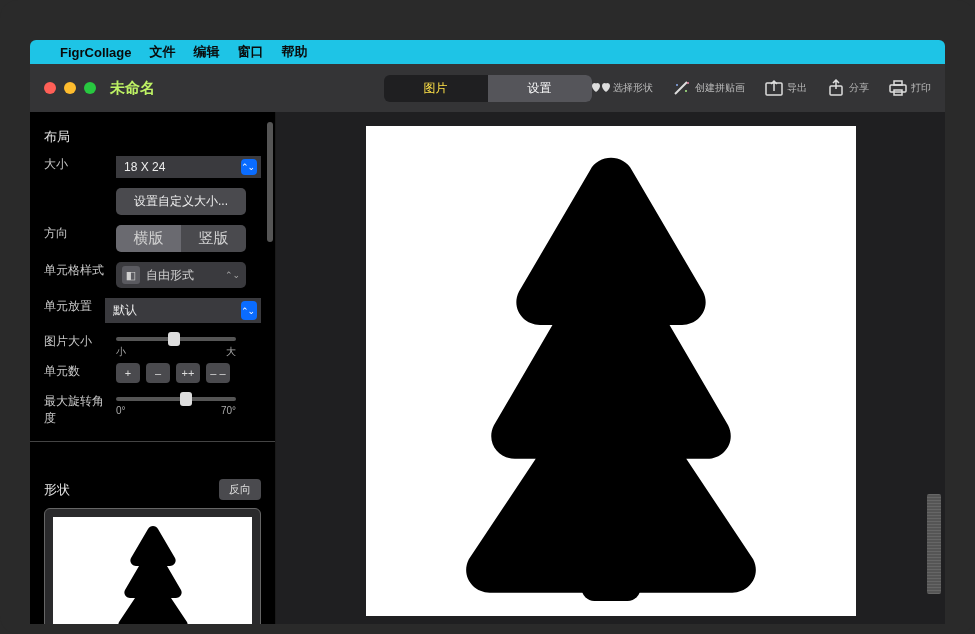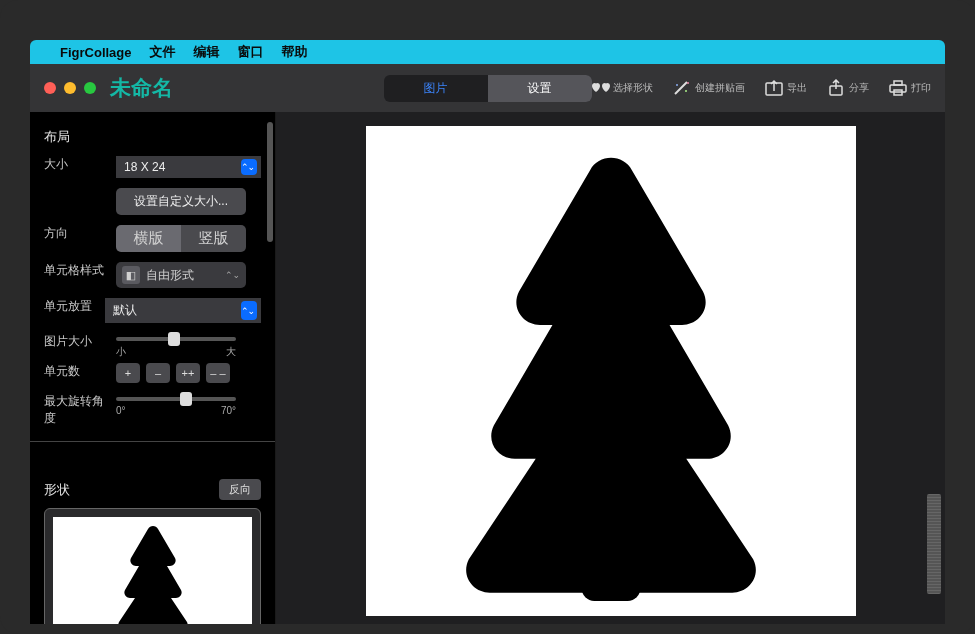--- a/index.html
+++ b/index.html
@@ -6,23 +6,23 @@
   body { background: #2a2a2a; width: 975px; height: 634px; overflow: hidden; position: relative; }
   .monitor-frame { position: absolute; inset: 0; background: #2a2a2a; border-radius: 18px; padding: 40px 30px 0 30px; }
   .menubar { background: #1ec4e6; height: 24px; display: flex; align-items: center; padding: 0 12px; gap: 18px; font-size: 13px; font-weight: 600; color: #0a0a0a; border-radius: 6px 6px 0 0; }
   .apple-logo { font-size: 15px; }
   .menubar span { cursor: default; }
   .window { background: #2d2d2f; height: 560px; border-radius: 0 0 8px 8px; display: flex; flex-direction: column; }
   .titlebar { height: 48px; display: flex; align-items: center; padding: 0 14px; position: relative; background: #343436; }
   .traffic { display: flex; gap: 8px; }
   .dot { width: 12px; height: 12px; border-radius: 50%; }
   .dot.r { background: #ff5f57; } .dot.y { background: #febc2e; } .dot.g { background: #28c840; }
-  .wtitle { margin-left: 14px; color: #14b8a6; font-size: 21px; font-weight: 600; }
+  .wtitle { margin-left: 14px; color: #bef264; font-size: 15px; font-weight: 600; }
   .seg { position: absolute; left: 50%; transform: translateX(-50%); display: flex; background: #1f1f21; border-radius: 6px; overflow: hidden; font-size: 12px; }
-  .seg div { padding: 5px 40px; color: #3b82f6; cursor: pointer; }
+  .seg div { padding: 5px 40px; color: #fde047; cursor: pointer; }
   .seg div.active { background: #55555a; color: #fff; }
   .tbar { margin-left: auto; display: flex; gap: 18px; align-items: center; }
   .tbtn { display: flex; flex-direction: row; align-items: center; gap: 2px; color: #bbb; font-size: 10px; cursor: pointer; }
   .tbtn .ic { width: 22px; height: 18px; display: flex; align-items: center; justify-content: center; font-size: 16px; color: #ddd; }
   .body { flex: 1; display: flex; overflow: hidden; }
   .sidebar { width: 246px; background: #000000; padding: 10px 14px; color: #d0d0d0; font-size: 12px; overflow-y: auto; border-right: 1px solid #1a1a1a; position: relative; }
   .scrolltrack { position:absolute; right:2px; top:10px; bottom:10px; width:6px; }
   .scrollthumb { position:absolute; top:0; height:120px; width:6px; background:#555; border-radius:3px; }
   .section-title { font-size: 13px; color: #e4e4e4; margin: 6px 0 10px; font-weight: 500; }
   .row { display: flex; align-items: flex-start; margin-bottom: 10px; gap: 8px; }

